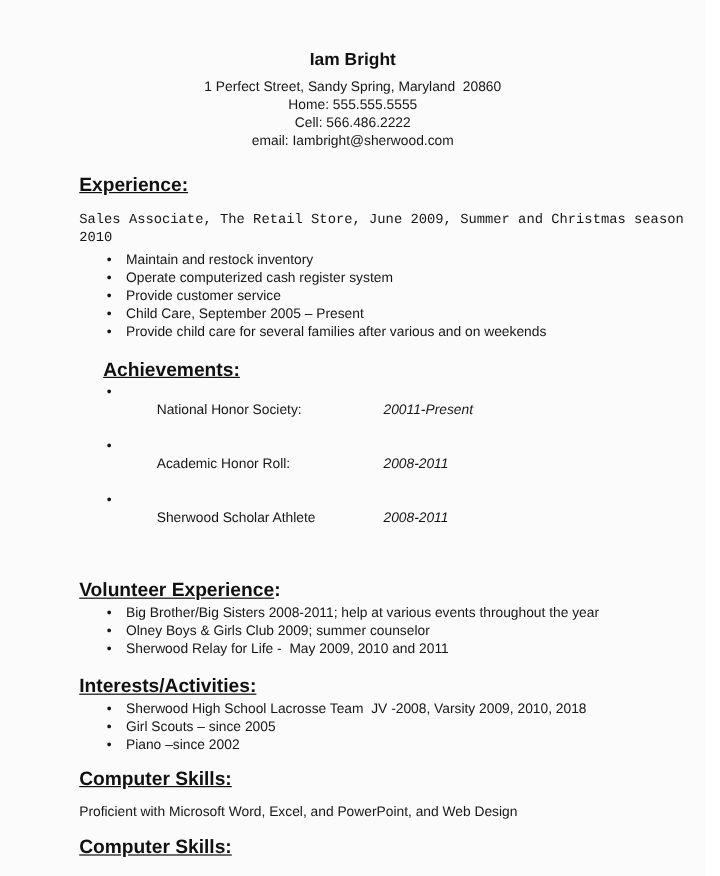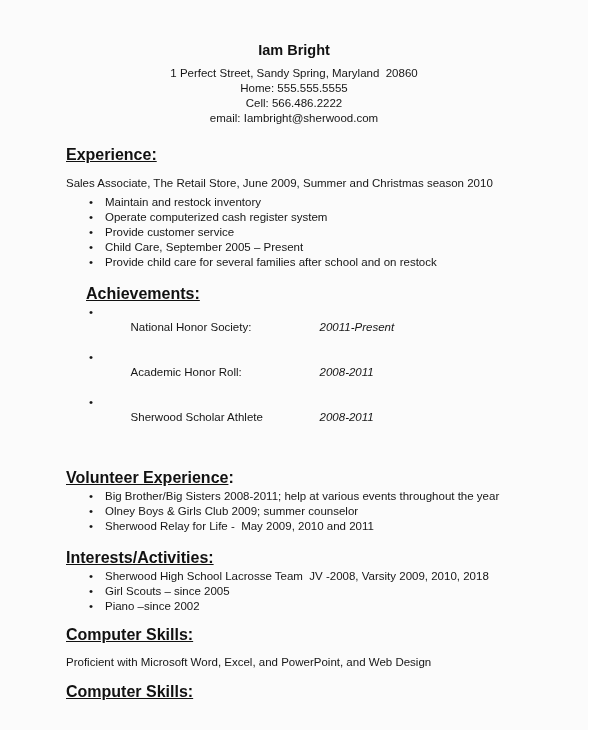--- a/index.html
+++ b/index.html
@@ -18,21 +18,21 @@
   .hline { white-space:pre-wrap; }
 
   .hd {
     font-size:16px; font-weight:bold; text-decoration:underline;
     line-height:15px; margin:0 0 0 66px; color:#111; white-space:pre-wrap;
   }
   .hd-indent { margin-left:86px; }
   .hd .no-underline { text-decoration:none; display:inline-block; }
   .hd .u { }
 
-  .intro { margin:14px 0 0 66px; white-space:pre-wrap; }
+  .intro { margin:14px 0 0 66px; white-space:pre-wrap;font-family:Liberation Mono, monospace; }
   .skill-text { margin:13px 0 0 66px; white-space:pre-wrap; }
 
   .blist { margin:4px 0 0 0; padding:0; list-style:none; }
   .b-item {
     margin-left:87px; padding-left:18px; position:relative;
     white-space:pre-wrap; line-height:15px;
   }
   .b-item::before { content:"•"; position:absolute; left:2px; top:0; }
 
   .ach-label { display:inline-block; width:189px; white-space:pre-wrap; }
@@ -59,21 +59,21 @@
   </header>
 
   <section>
     <h2 class="hd mt-exp-hd">Experience:</h2>
     <p class="intro">Sales Associate, The Retail Store, June 2009, Summer and Christmas season 2010</p>
     <ul class="blist">
       <li class="b-item">Maintain and restock inventory</li>
       <li class="b-item">Operate computerized cash register system</li>
       <li class="b-item">Provide customer service</li>
       <li class="b-item">Child Care, September 2005 – Present</li>
-      <li class="b-item">Provide child care for several families after school and on restock</li>
+      <li class="b-item">Provide child care for several families after various and on weekends</li>
     </ul>
   </section>
 
   <section>
     <h2 class="hd hd-indent mt-ach-hd">Achievements:</h2>
     <ul class="blist">
       <li class="b-item">
         <span class="ach-label">National Honor Society:</span><span class="ach-dates">20011-Present</span>
       </li>
       <li class="b-item">

